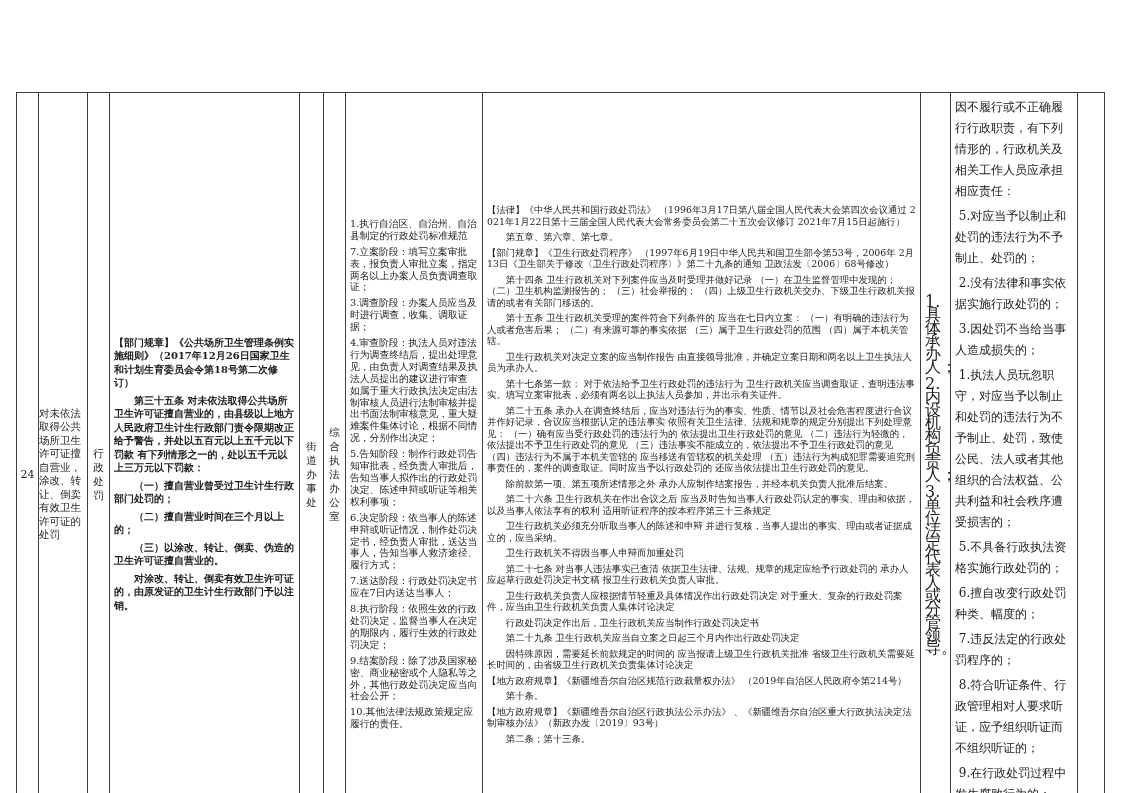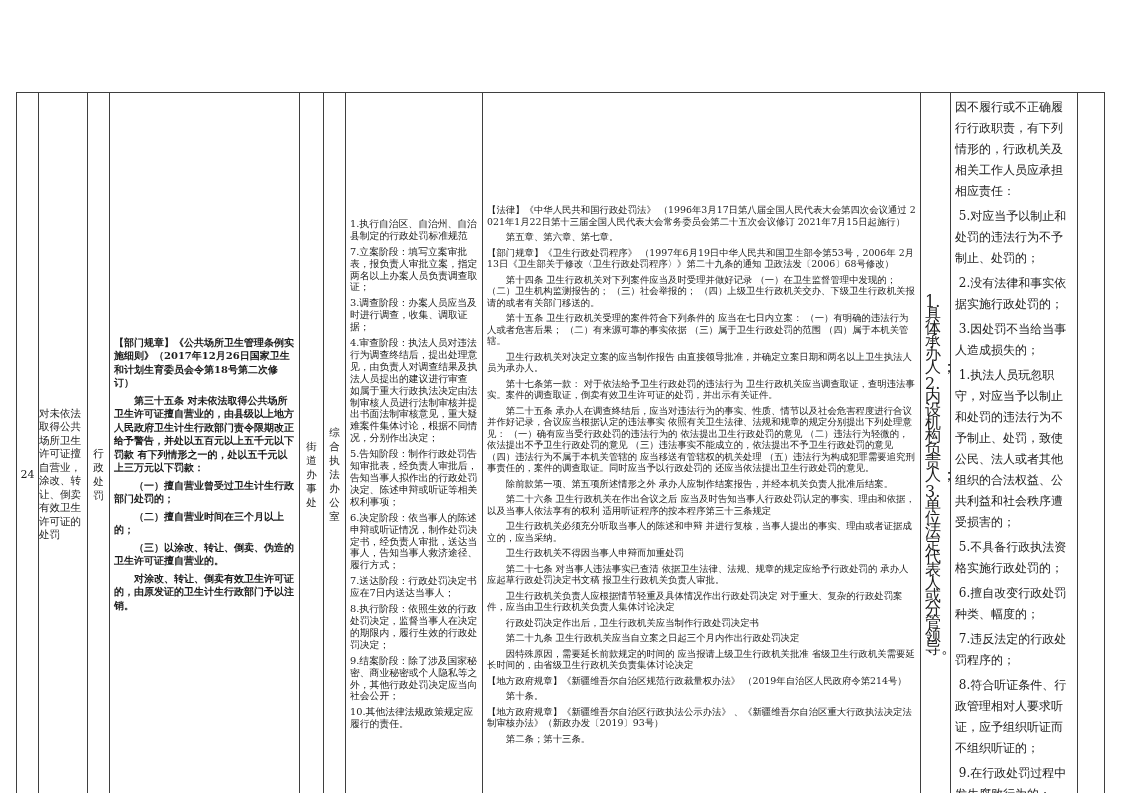--- a/index.html
+++ b/index.html
@@ -98,21 +98,21 @@
             </div>
       </td>
       <td class="c-law">
         <div class="cell-inner">
               <div class="para">【法律】《中华人民共和国行政处罚法》 （1996年3月17日第八届全国人民代表大会第四次会议通过 2021年1月22日第十三届全国人民代表大会常务委员会第二十五次会议修订 2021年7月15日起施行）</div>
               <div class="para">　　第五章、第六章、第七章。</div>
               <div class="para">【部门规章】《卫生行政处罚程序》 （1997年6月19日中华人民共和国卫生部令第53号，2006年 2月13日《卫生部关于修改〈卫生行政处罚程序〉》第二十九条的通知 卫政法发〔2006〕68号修改）</div>
               <div class="para">　　第十四条 卫生行政机关对下列案件应当及时受理并做好记录 （一）在卫生监督管理中发现的；（二）卫生机构监测报告的； （三）社会举报的； （四）上级卫生行政机关交办、下级卫生行政机关报请的或者有关部门移送的。</div>
               <div class="para">　　第十五条 卫生行政机关受理的案件符合下列条件的 应当在七日内立案： （一）有明确的违法行为人或者危害后果； （二）有来源可靠的事实依据 （三）属于卫生行政处罚的范围 （四）属于本机关管辖。</div>
               <div class="para">　　卫生行政机关对决定立案的应当制作报告 由直接领导批准，并确定立案日期和两名以上卫生执法人员为承办人。</div>
-              <div class="para">　　第十七条第一款： 对于依法给予卫生行政处罚的违法行为 卫生行政机关应当调查取证，查明违法事实。案件的调查取证，倒卖有效卫生许可证的处罚，并出示有关证件。</div>
+              <div class="para">　　第十七条第一款： 对于依法给予卫生行政处罚的违法行为 卫生行政机关应当调查取证，查明违法事实。填写立案审批表，必须有两名以上执法人员参加，并出示有关证件。</div>
               <div class="para">　　第二十五条 承办人在调查终结后，应当对违法行为的事实、性质、情节以及社会危害程度进行合议并作好记录，合议应当根据认定的违法事实 依照有关卫生法律、法规和规章的规定分别提出下列处理意见： （一）确有应当受行政处罚的违法行为的 依法提出卫生行政处罚的意见 （二）违法行为轻微的，依法提出不予卫生行政处罚的意见 （三）违法事实不能成立的，依法提出不予卫生行政处罚的意见 （四）违法行为不属于本机关管辖的 应当移送有管辖权的机关处理 （五）违法行为构成犯罪需要追究刑事责任的，案件的调查取证。同时应当予以行政处罚的 还应当依法提出卫生行政处罚的意见。</div>
               <div class="para">　　除前款第一项、第五项所述情形之外 承办人应制作结案报告，并经本机关负责人批准后结案。</div>
               <div class="para">　　第二十六条 卫生行政机关在作出合议之后 应当及时告知当事人行政处罚认定的事实、理由和依据，以及当事人依法享有的权利 适用听证程序的按本程序第三十三条规定</div>
               <div class="para">　　卫生行政机关必须充分听取当事人的陈述和申辩 并进行复核，当事人提出的事实、理由或者证据成立的，应当采纳。</div>
               <div class="para">　　卫生行政机关不得因当事人申辩而加重处罚</div>
               <div class="para">　　第二十七条 对当事人违法事实已查清 依据卫生法律、法规、规章的规定应给予行政处罚的 承办人应起草行政处罚决定书文稿 报卫生行政机关负责人审批。</div>
               <div class="para">　　卫生行政机关负责人应根据情节轻重及具体情况作出行政处罚决定 对于重大、复杂的行政处罚案件，应当由卫生行政机关负责人集体讨论决定</div>
               <div class="para">　　行政处罚决定作出后，卫生行政机关应当制作行政处罚决定书</div>
               <div class="para">　　第二十九条 卫生行政机关应当自立案之日起三个月内作出行政处罚决定</div>
               <div class="para">　　因特殊原因，需要延长前款规定的时间的 应当报请上级卫生行政机关批准 省级卫生行政机关需要延长时间的，由省级卫生行政机关负责集体讨论决定</div>

